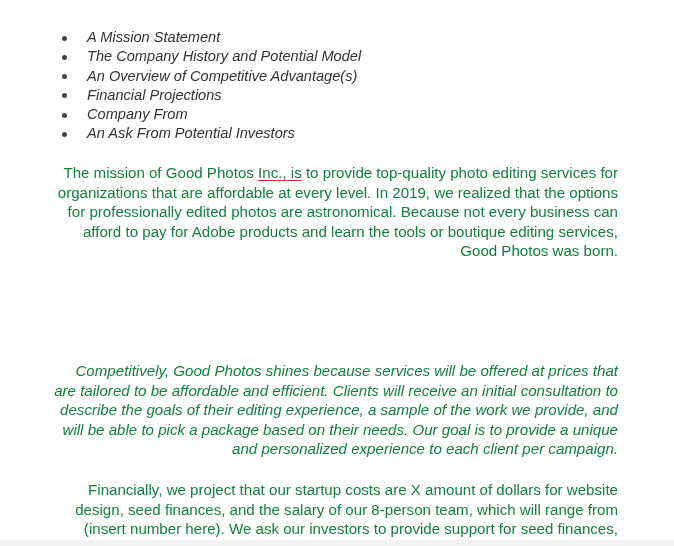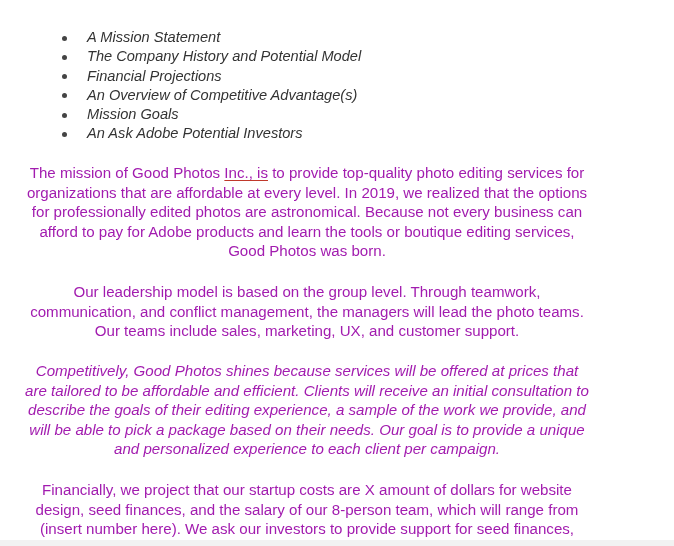--- a/index.html
+++ b/index.html
@@ -43,26 +43,26 @@
     position: absolute;
     left: 22px;
     top: 7.5px;
     width: 5px;
     height: 5px;
     border-radius: 50%;
     background: #444444;
   }
   .body-block {
     position: absolute;
-    left: 24px;
+    left: 52px;
     width: 566px;
     font-size: 15.1px;
     line-height: 19.6px;
-    color: #a21caf;
-    text-align: center;
+    color: #15803d;
+    text-align: right;
   }
   .p1 { top: 148px; }
   .p2 { top: 267px; }
   .p3 { top: 346px; font-style: italic; }
   .p4 { top: 465px; }
   .spellerr {
     text-decoration: underline;
     text-decoration-color: #c0392b;
     text-decoration-style: solid;
     text-decoration-thickness: 1px;
@@ -86,38 +86,37 @@
     <li>
       <span class="dot"></span>
       <span>A Mission Statement</span>
     </li>
     <li>
       <span class="dot"></span>
       <span>The Company History and Potential Model</span>
     </li>
     <li>
       <span class="dot"></span>
+      <span>An Overview of Competitive Advantage(s)</span>
+    </li>
+    <li>
+      <span class="dot"></span>
       <span>Financial Projections</span>
     </li>
     <li>
       <span class="dot"></span>
-      <span>An Overview of Competitive Advantage(s)</span>
+      <span>Company From</span>
     </li>
     <li>
       <span class="dot"></span>
-      <span>Mission Goals</span>
-    </li>
-    <li>
-      <span class="dot"></span>
-      <span>An Ask Adobe Potential Investors</span>
+      <span>An Ask From Potential Investors</span>
     </li>
   </ul>
 
   <p class="body-block p1"><span>The mission of Good Photos </span><span class="spellerr">Inc., is</span><span> to provide top-quality photo editing services for organizations that are affordable at every level. In 2019, we realized that the options for professionally edited photos are astronomical. Because not every business can afford to pay for Adobe products and learn the tools or boutique editing services, Good Photos was born.</span></p>
 
-  <p class="body-block p2">Our leadership model is based on the group level. Through teamwork, communication, and conflict management, the managers will lead the photo teams. Our teams include sales, marketing, UX, and customer support.</p>
 
   <p class="body-block p3">Competitively, Good Photos shines because services will be offered at prices that are tailored to be affordable and efficient. Clients will receive an initial consultation to describe the goals of their editing experience, a sample of the work we provide, and will be able to pick a package based on their needs. Our goal is to provide a unique and personalized experience to each client per campaign.</p>
 
   <p class="body-block p4">Financially, we project that our startup costs are X amount of dollars for website design, seed finances, and the salary of our 8-person team, which will range from (insert number here). We ask our investors to provide support for seed finances, which will total (insert number here).</p>
 
   <div class="bottom-strip"></div>
 </div>
 
 </body></html>

